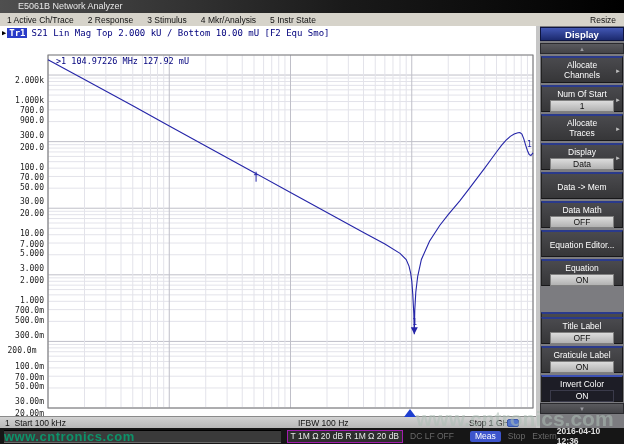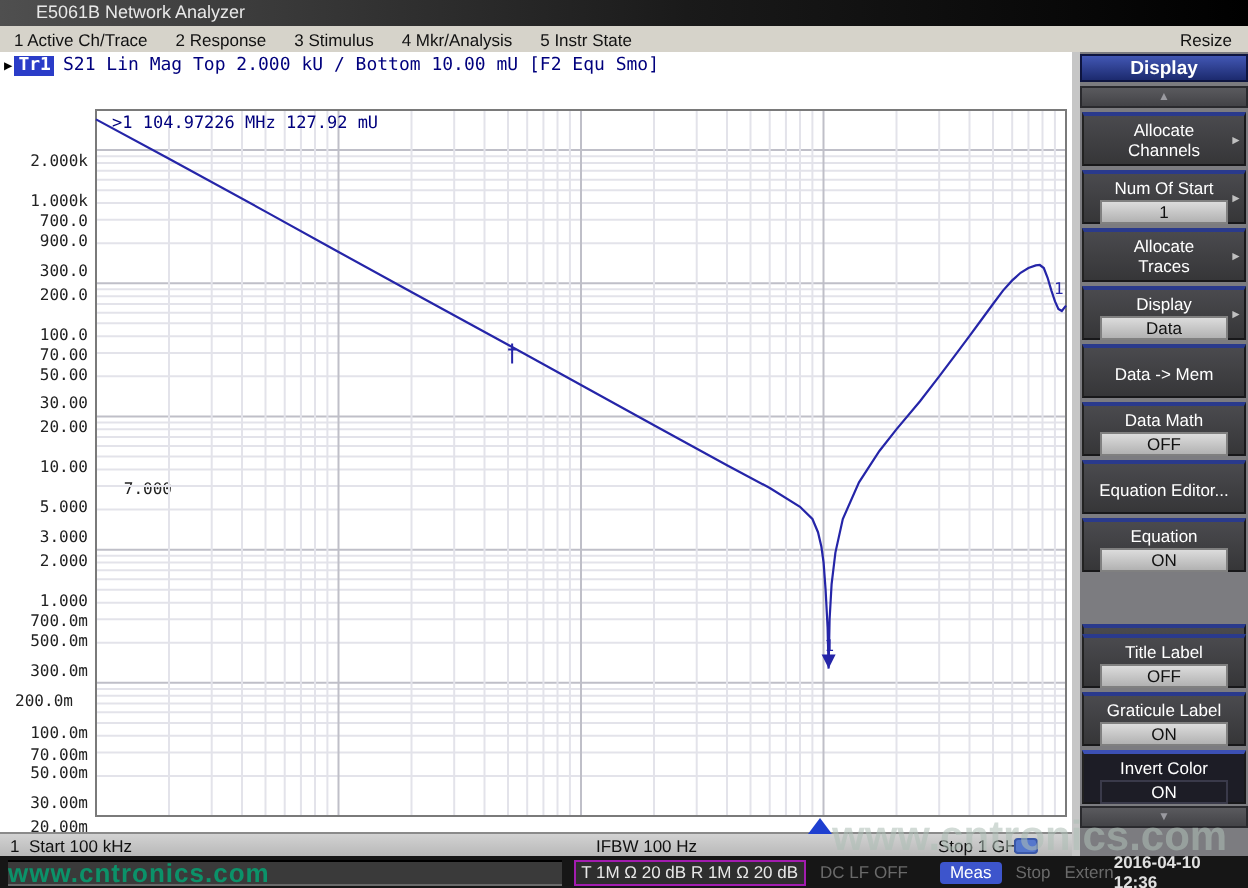--- a/index.html
+++ b/index.html
@@ -103,21 +103,21 @@
         <div class="ylab" style="top: 80.3609px; left: 0px;">700.0</div>
         <div class="ylab" style="top: 90.0917px; left: 0px;">900.0</div>
         <div class="ylab" style="top: 104.865px; left: 0px;">300.0</div>
         <div class="ylab" style="top: 116.591px; left: 0px;">200.0</div>
         <div class="ylab" style="top: 136.637px; left: 0px;">100.0</div>
         <div class="ylab" style="top: 146.952px; left: 0px;">70.00</div>
         <div class="ylab" style="top: 156.683px; left: 0px;">50.00</div>
         <div class="ylab" style="top: 171.456px; left: 0px;">30.00</div>
         <div class="ylab" style="top: 183.182px; left: 0px;">20.00</div>
         <div class="ylab" style="top: 203.228px; left: 0px;">10.00</div>
-        <div class="ylab" style="top: 213.543px; left: 0px; margin-left: 42px;">7.000</div>
+        <div class="ylab" style="top: 213.543px; left: 0px;">7.000</div>
         <div class="ylab" style="top: 223.273px; left: 0px;">5.000</div>
         <div class="ylab" style="top: 238.046px; left: 0px;">3.000</div>
         <div class="ylab" style="top: 249.772px; left: 0px;">2.000</div>
         <div class="ylab" style="top: 269.818px; left: 0px;">1.000</div>
         <div class="ylab" style="top: 280.133px; left: 0px;">700.0m</div>
         <div class="ylab" style="top: 289.864px; left: 0px;">500.0m</div>
         <div class="ylab" style="top: 304.637px; left: 0px;">300.0m</div>
         <div class="ylab" style="top: 320px; left: 0px; text-align: center;">200.0m</div>
         <div class="ylab" style="top: 336.409px; left: 0px;">100.0m</div>
         <div class="ylab" style="top: 346.724px; left: 0px;">70.00m</div>

